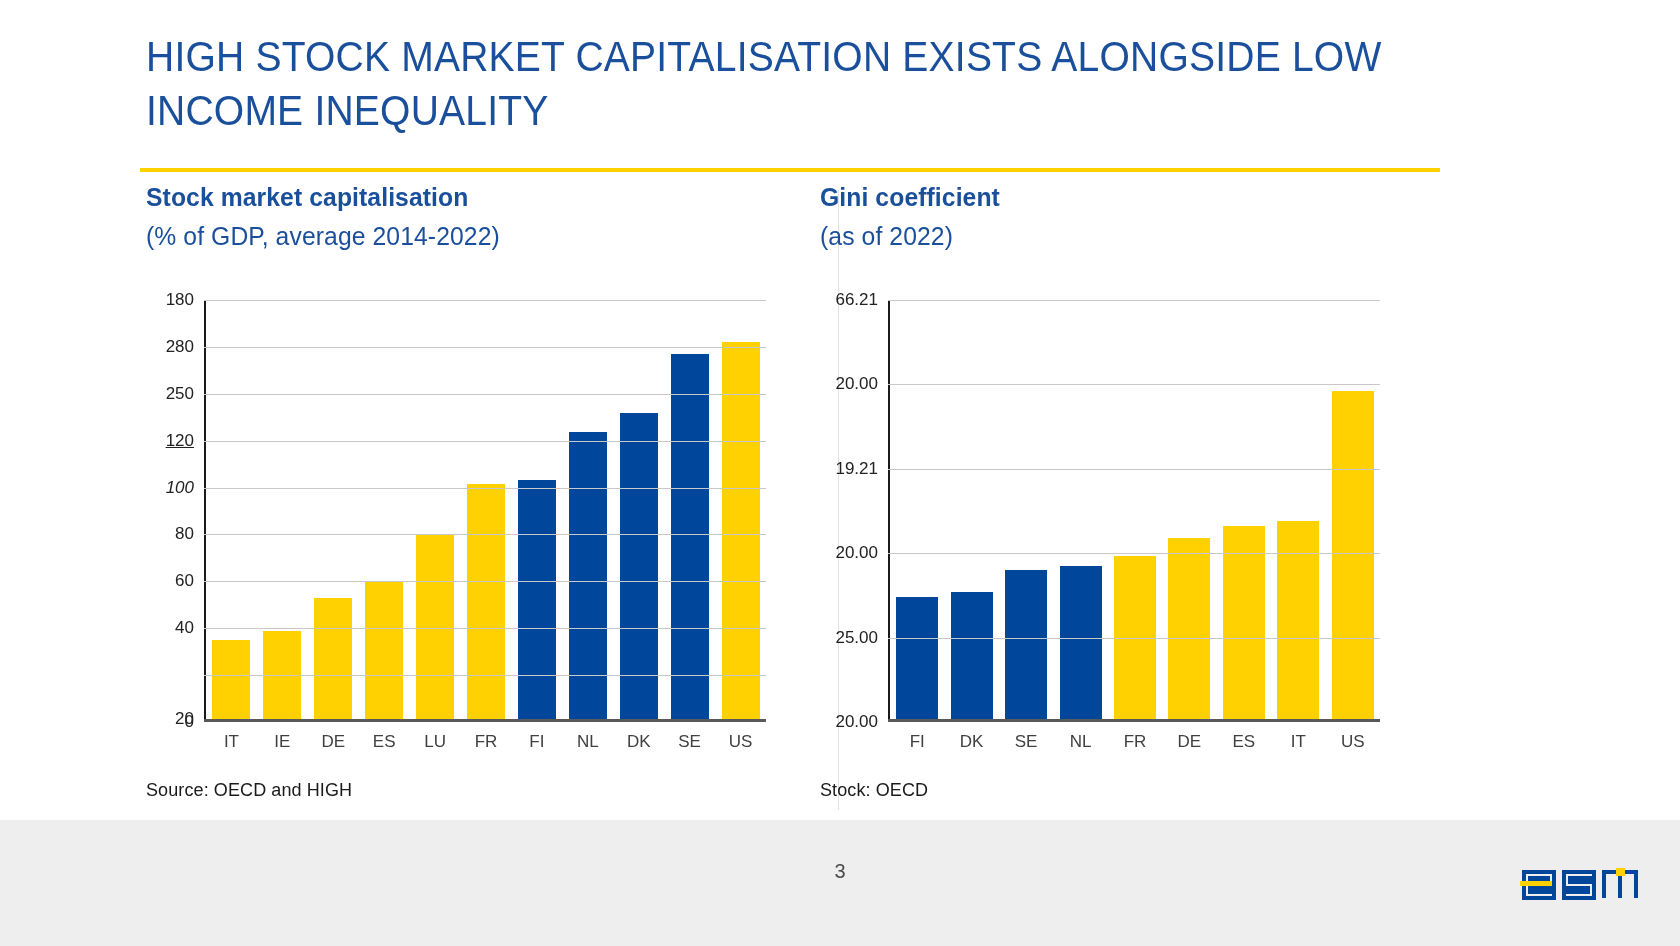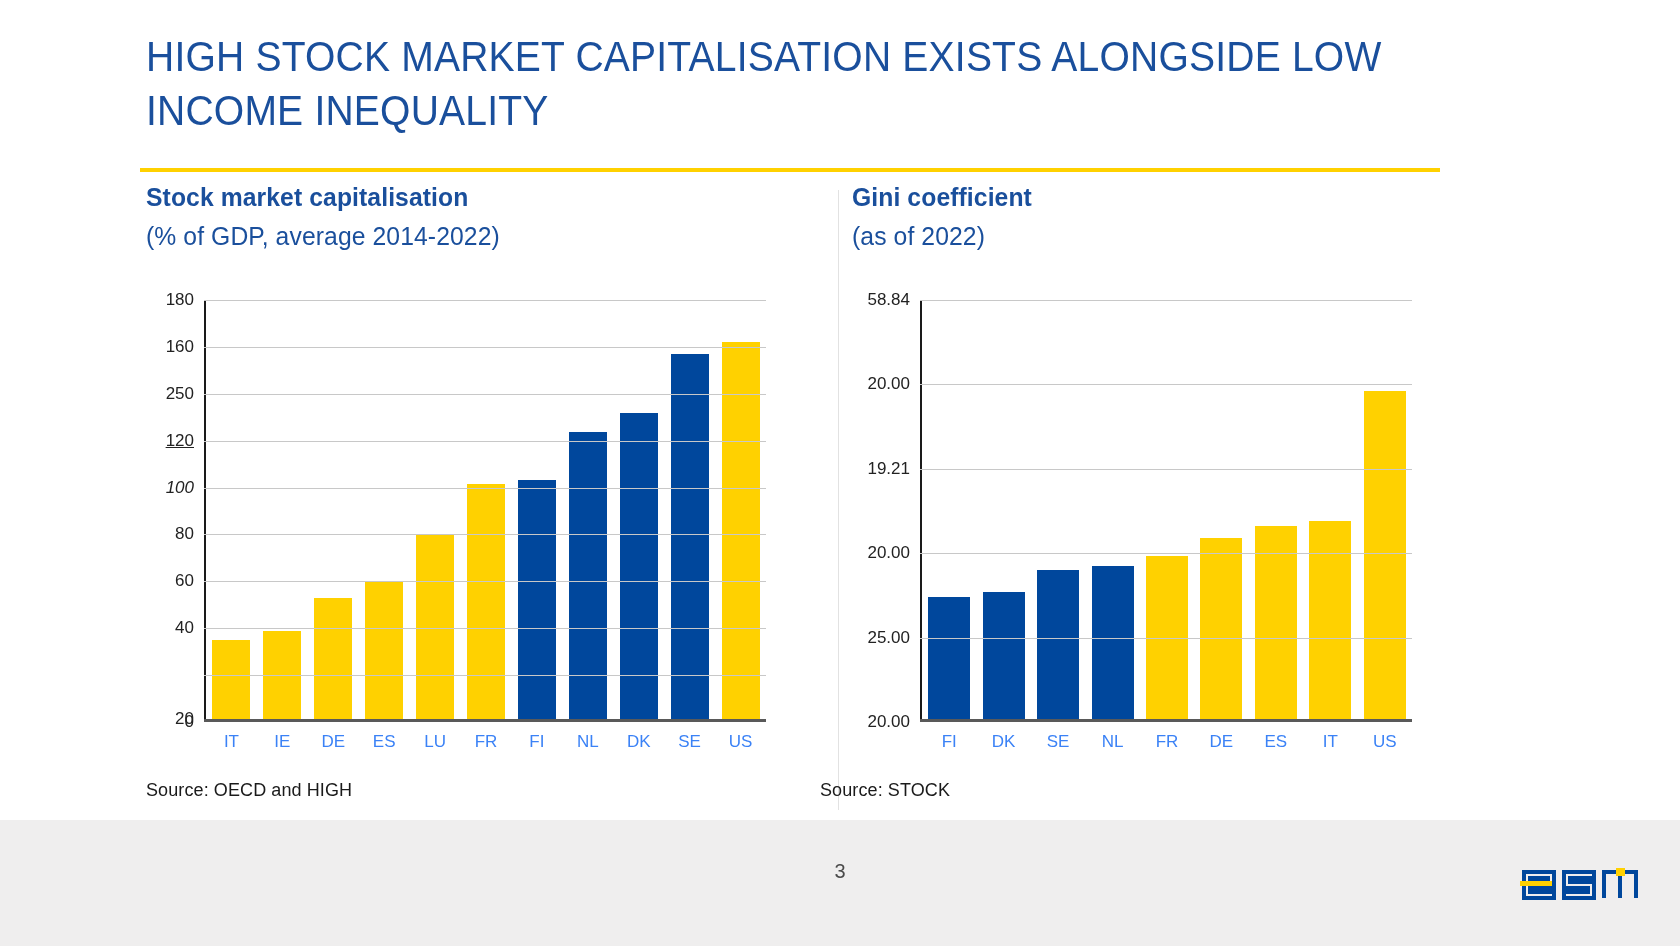--- a/index.html
+++ b/index.html
@@ -28,21 +28,21 @@
   .title-rule{
     position:absolute;
     left:140px; top:168px;
     width:1300px; height:4px;
     background:#ffd100;
   }
 
   
   .panel{ position:absolute; top:182px; }
   .panel-left{ left:146px; width:680px; }
-  .panel-right{ left:820px; width:680px;margin-left:32px; }
+  .panel-right{ left:820px; width:680px; }
 
   .panel-divider{
     position:absolute;
     left:838px; top:190px;
     width:1px; height:620px;
     background:#e2e2e2;
   }
 
   .subtitle-bold{
     color:#1a4f9c;
@@ -124,21 +124,21 @@
     position:absolute;
     left:2px; right:0;
     top:calc(100% + 10px);
     display:flex;
     justify-content:space-around;
   }
   .xlabel{
     flex:1 1 0;
     text-align:center;
     font-size:17px;
-    color:#3b82f6;
+    color:#404040;
   }
 
   .source{
     position:absolute;
     font-size:18px;
     color:#1a1a1a;
     letter-spacing:0.1px;
   }
   .source-left{ left:146px; top:780px; }
   .source-right{ left:820px; top:780px; }
@@ -236,21 +236,21 @@
         <div class="ytick" style="top: 66.6667%;">60</div>
         <div class="gridline" style="top: 55.5556%;"></div>
         <div class="ytick" style="top: 55.5556%;">80</div>
         <div class="gridline" style="top: 44.4444%;"></div>
         <div class="ytick" style="top: 44.4444%; font-style: italic;">100</div>
         <div class="gridline" style="top: 33.3333%;"></div>
         <div class="ytick" style="top: 33.3333%; text-decoration: underline;">120</div>
         <div class="gridline" style="top: 22.2222%;"></div>
         <div class="ytick" style="top: 22.2222%;">250</div>
         <div class="gridline" style="top: 11.1111%;"></div>
-        <div class="ytick" style="top: 11.1111%;">160</div>
+        <div class="ytick" style="top: 11.1111%;">280</div>
         <div class="gridline" style="top: 0%;"></div>
         <div class="ytick" style="top: 0%;">180</div>
       </div>
   </div>
 </div>
 <div class="source source-left">Source: OECD and HIGH</div>
 
 <div class="panel panel-right">
   <div class="subtitle-bold">Gini coefficient</div>
   <div class="subtitle-reg">(as of 2022)</div>
@@ -302,25 +302,25 @@
     <div class="ytick" style="top: 100%;">20.00</div>
         <div class="gridline" style="top: 80%;"></div>
         <div class="ytick" style="top: 80%;">25.00</div>
         <div class="gridline" style="top: 60%;"></div>
         <div class="ytick" style="top: 60%;">20.00</div>
         <div class="gridline" style="top: 40%;"></div>
         <div class="ytick" style="top: 40%;">19.21</div>
         <div class="gridline" style="top: 20%;"></div>
         <div class="ytick" style="top: 20%;">20.00</div>
         <div class="gridline" style="top: 0%;"></div>
-        <div class="ytick" style="top: 0%;">58.84</div>
+        <div class="ytick" style="top: 0%;">66.21</div>
       </div>
   </div>
 </div>
-<div class="source source-right">Source: STOCK</div>
+<div class="source source-right">Stock: OECD</div>
 
 <div class="footer">
   <div class="page-num">3</div>
   <div class="logo">
     <svg viewBox="0 0 120 46" width="120" height="46" xmlns="http://www.w3.org/2000/svg">
 
       <path d="M4 14 H34 V30 H10 V34 H34 V40 H4 Z M10 20 H28 V24 H10 Z" fill="none" stroke="#00479c" stroke-width="4"></path>
       <rect x="0" y="23" width="32" height="5" fill="#ffd100"></rect>
 
       <path d="M44 14 H74 V20 H50 V24 H74 V40 H44 V34 H68 V30 H44 Z" fill="none" stroke="#00479c" stroke-width="4"></path>

